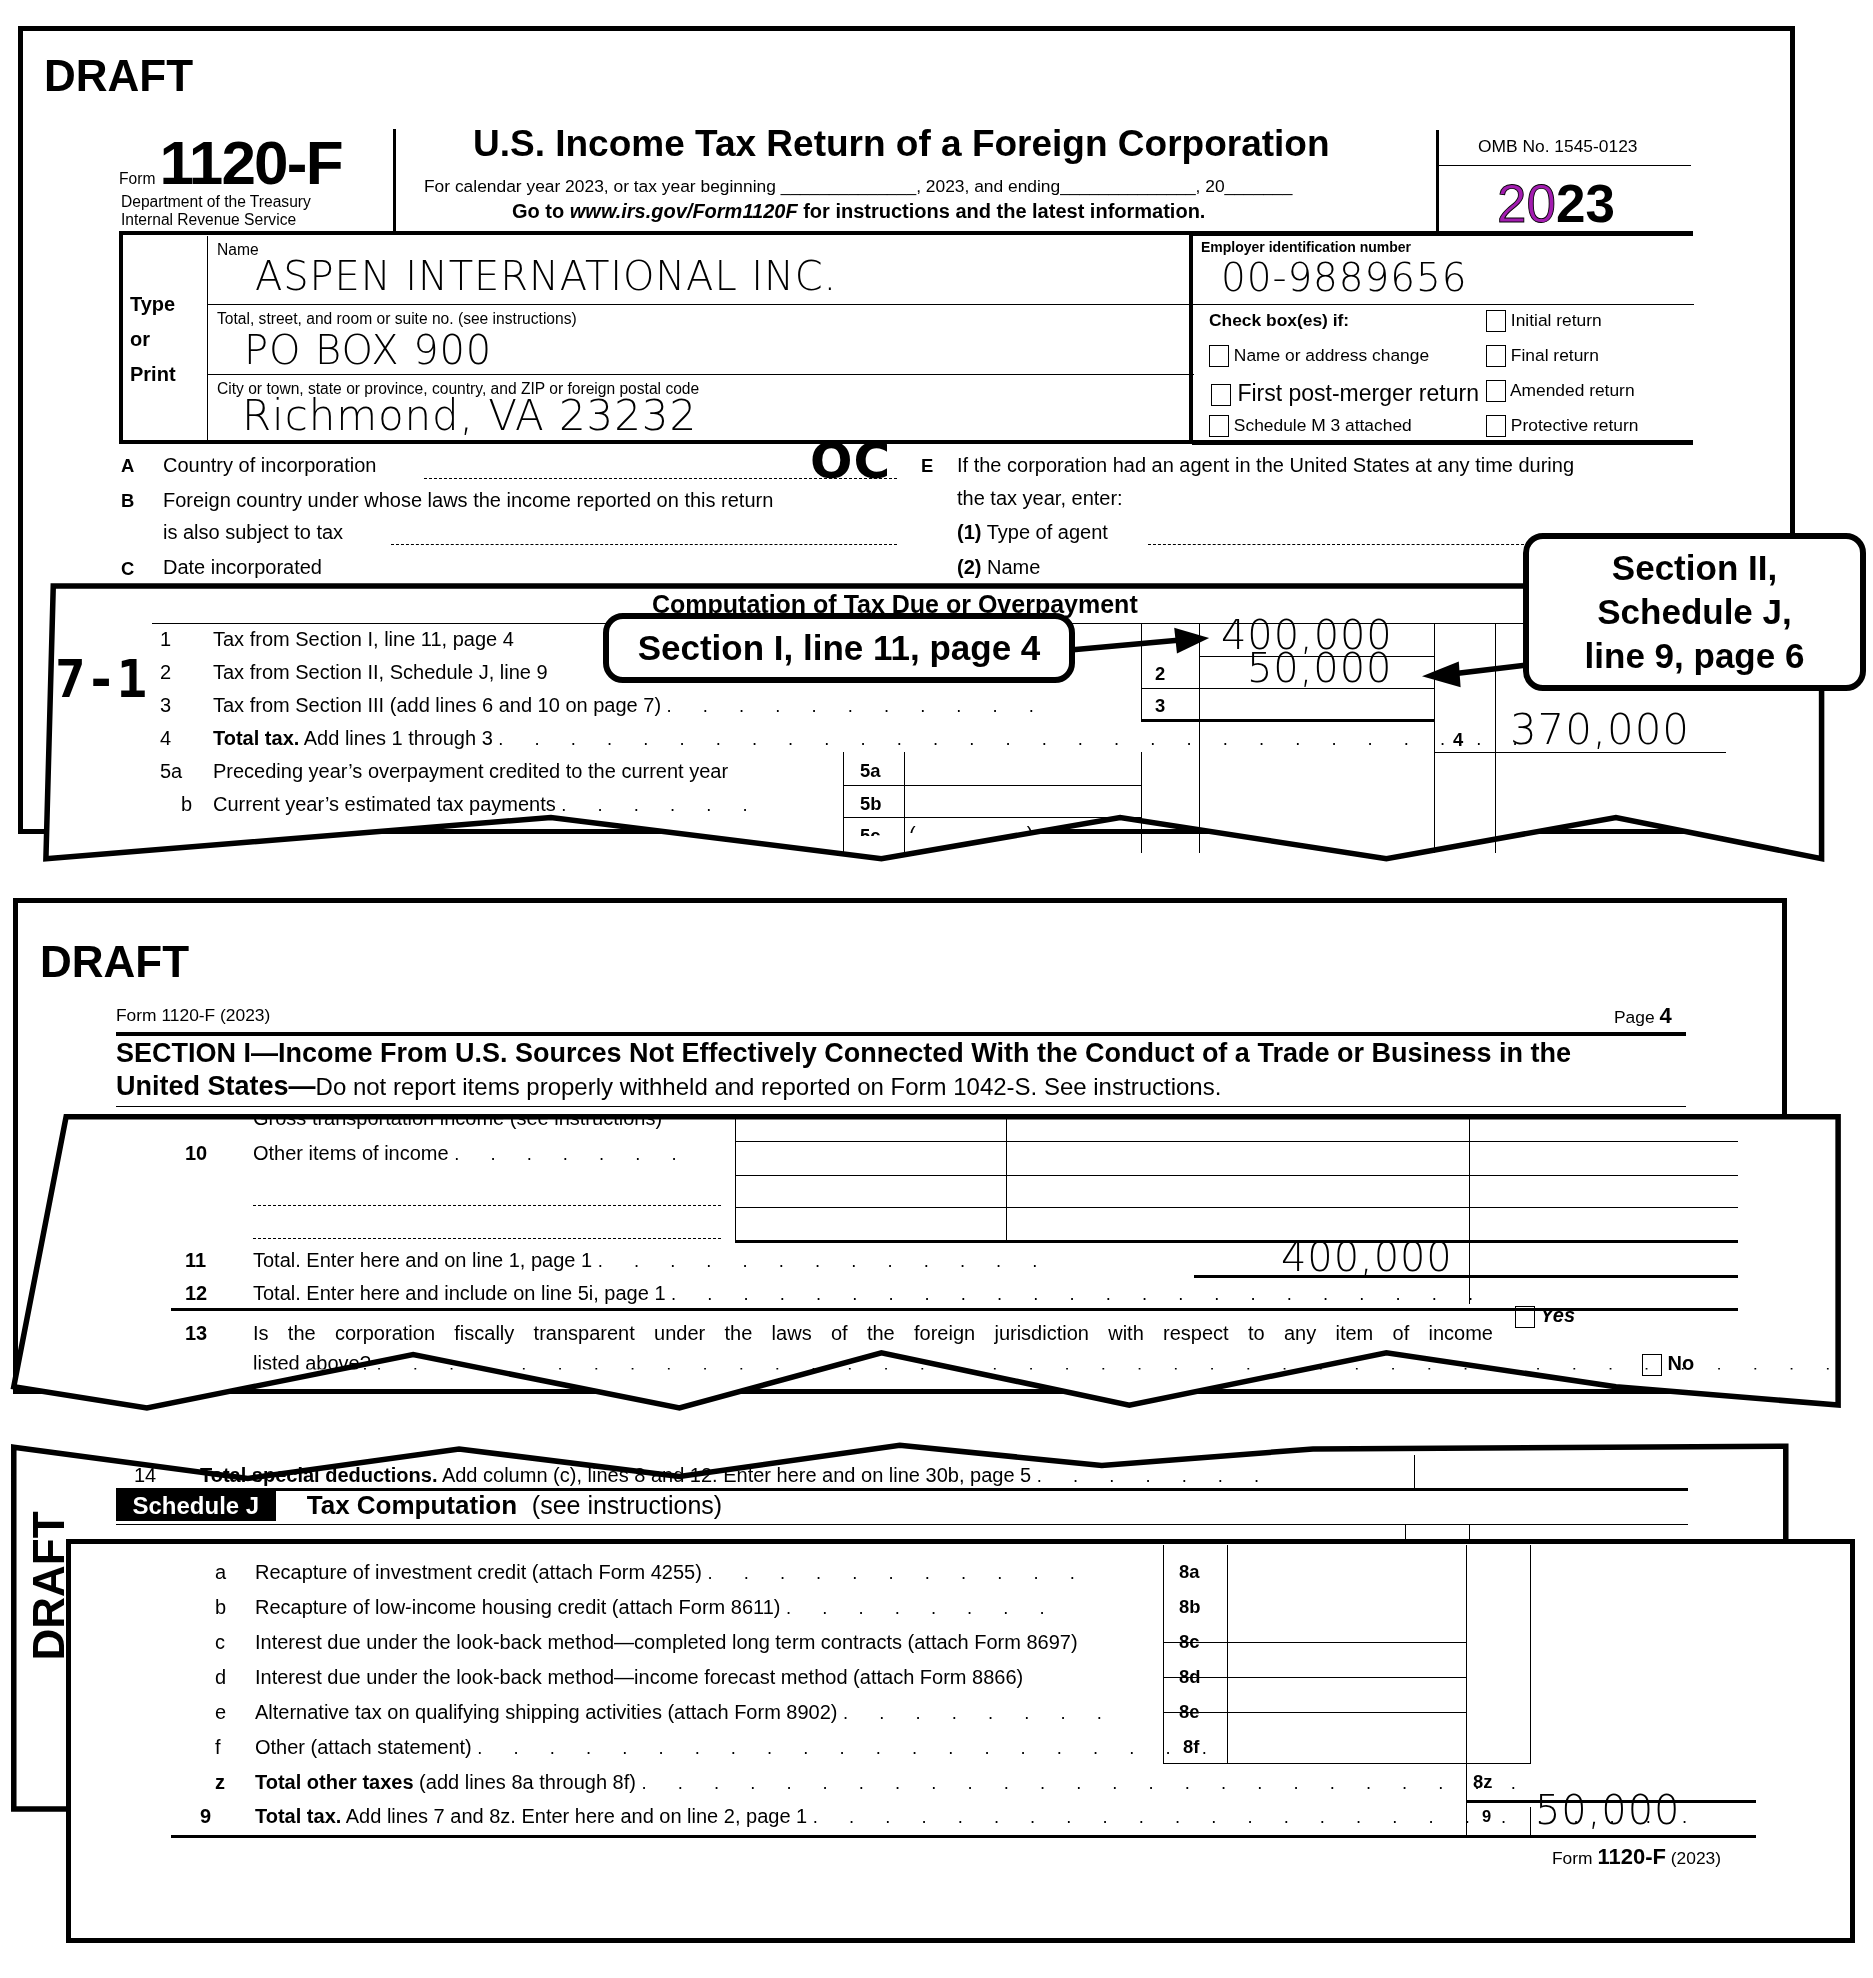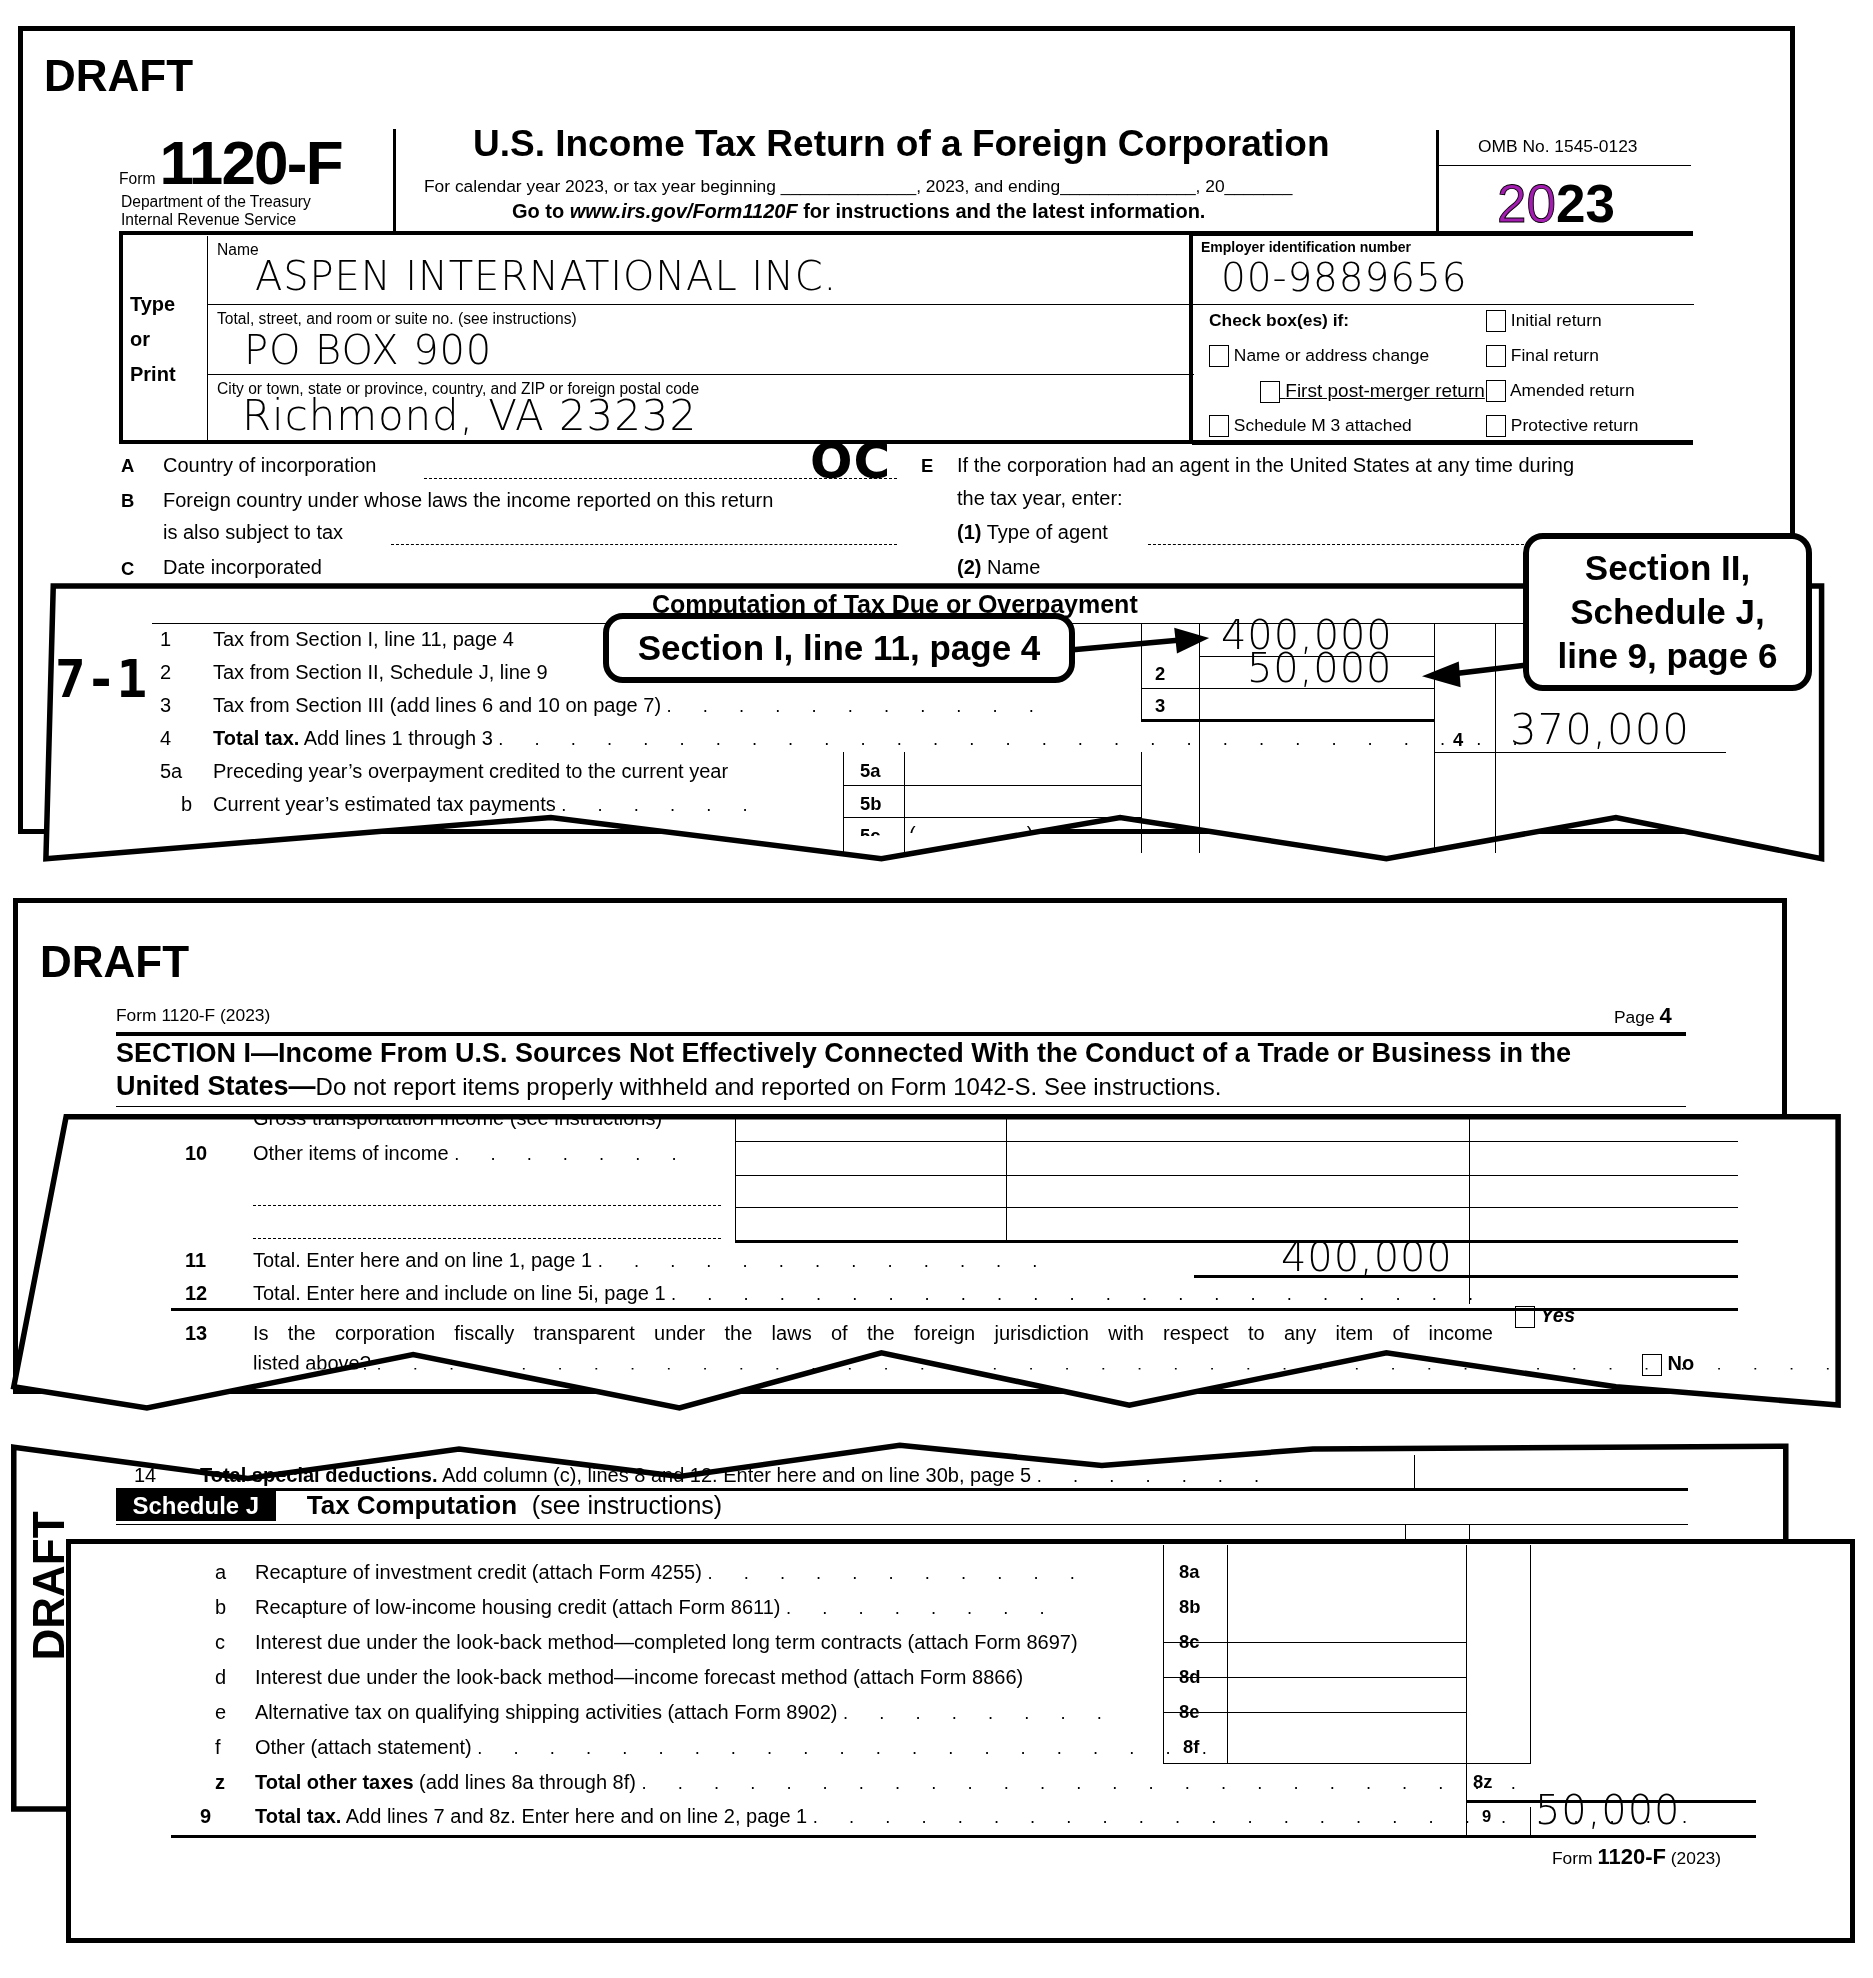--- a/index.html
+++ b/index.html
@@ -66,21 +66,21 @@
 <div class="line" style="left:208px;top:374px;width:986px;height:0.9px;"></div>
 <div class="abs sm" style="left:217px;top:380px;font-size:15.6px;">City or town, state or province, country, and ZIP or foreign postal code</div>
 <div class="abs hand" style="left:242px;top:391px;font-size:42px;">Richmond, VA 23232</div>
 
 <div class="abs" style="left:1201px;top:239px;font-size:14px;font-weight:bold;">Employer identification number</div>
 <div class="abs hand" style="left:1221px;top:255px;font-size:39px;">00-9889656</div>
 <div class="line" style="left:1194px;top:304px;width:500px;height:0.9px;"></div>
 <div class="abs" style="left:1209px;top:310px;font-size:17.4px;font-weight:bold;">Check box(es) if:</div>
 
 <div class="abs" style="left:1209px;top:345px;font-size:17.4px;"><span class="cb"></span> <span>Name or address change</span></div>
-<div class="abs" style="left:1260px;top:380px;font-size:19px;text-decoration:underline;"><span class="cb"></span> <span>First post-merger return</span></div>
+<div class="abs" style="left:1211px;top:380px;font-size:23px;"><span class="cb"></span> <span>First post-merger return</span></div>
 <div class="abs" style="left:1209px;top:415px;font-size:17.4px;"><span class="cb"></span> <span>Schedule M 3 attached</span></div>
 
 <div class="abs" style="left:1486px;top:310px;font-size:17.4px;"><span class="cb"></span> <span>Initial return</span></div>
 <div class="abs" style="left:1486px;top:345px;font-size:17.4px;"><span class="cb"></span> <span>Final return</span></div>
 <div class="abs" style="left:1486px;top:380px;font-size:17.4px;"><span class="cb"></span> <span>Amended return</span></div>
 <div class="abs" style="left:1486px;top:415px;font-size:17.4px;"><span class="cb"></span> <span>Protective return</span></div>
 
 <div class="abs lbl b" style="left:121px;top:455px;font-size:18.4px;">A</div>
 <div class="abs lbl" style="left:163px;top:454px;">Country of incorporation</div>
 <div class="abs" style="left:424px;top:478px;width:473px;border-bottom:0.9px dashed #000;"></div>
@@ -160,21 +160,21 @@
 <div class="abs hand" style="left:1510px;top:705px;font-size:42px;">370,000</div>
 
 <div class="callout" style="left:603px;top:613px;width:472px;height:70px;font-size:35px;line-height:57px;">
   <span>Section I, line 11, page 4</span>
 </div>
 <svg class="zz" style="left:1073px;top:624px;" width="138" height="37" viewBox="0 0 150 40">
   <line x1="0" y1="28" x2="120" y2="17" stroke="#000" stroke-width="6"></line>
   <polygon points="110,4 148,15 113,32" fill="#000"></polygon>
 </svg>
 
-<div class="callout" style="left:1523px;top:533px;width:289px;height:158px;font-size:35px;line-height:44px;padding-top:7.3px;">
+<div class="callout" style="left:1523px;top:533px;width:343px;height:158px;font-size:35px;line-height:44px;padding-top:7.3px;">
   <div>Section II,</div>
   <div>Schedule J,</div>
   <div>line 9, page 6</div>
 </div>
 <svg class="zz" style="left:1422px;top:654px;" width="103" height="37" viewBox="0 0 112 40">
   <line x1="112" y1="12" x2="30" y2="22" stroke="#000" stroke-width="6"></line>
   <polygon points="40,8 0,24 42,36" fill="#000"></polygon>
 </svg>
 
 <div class="panel" style="left:13px;top:898px;width:1774px;height:496px;"></div>

